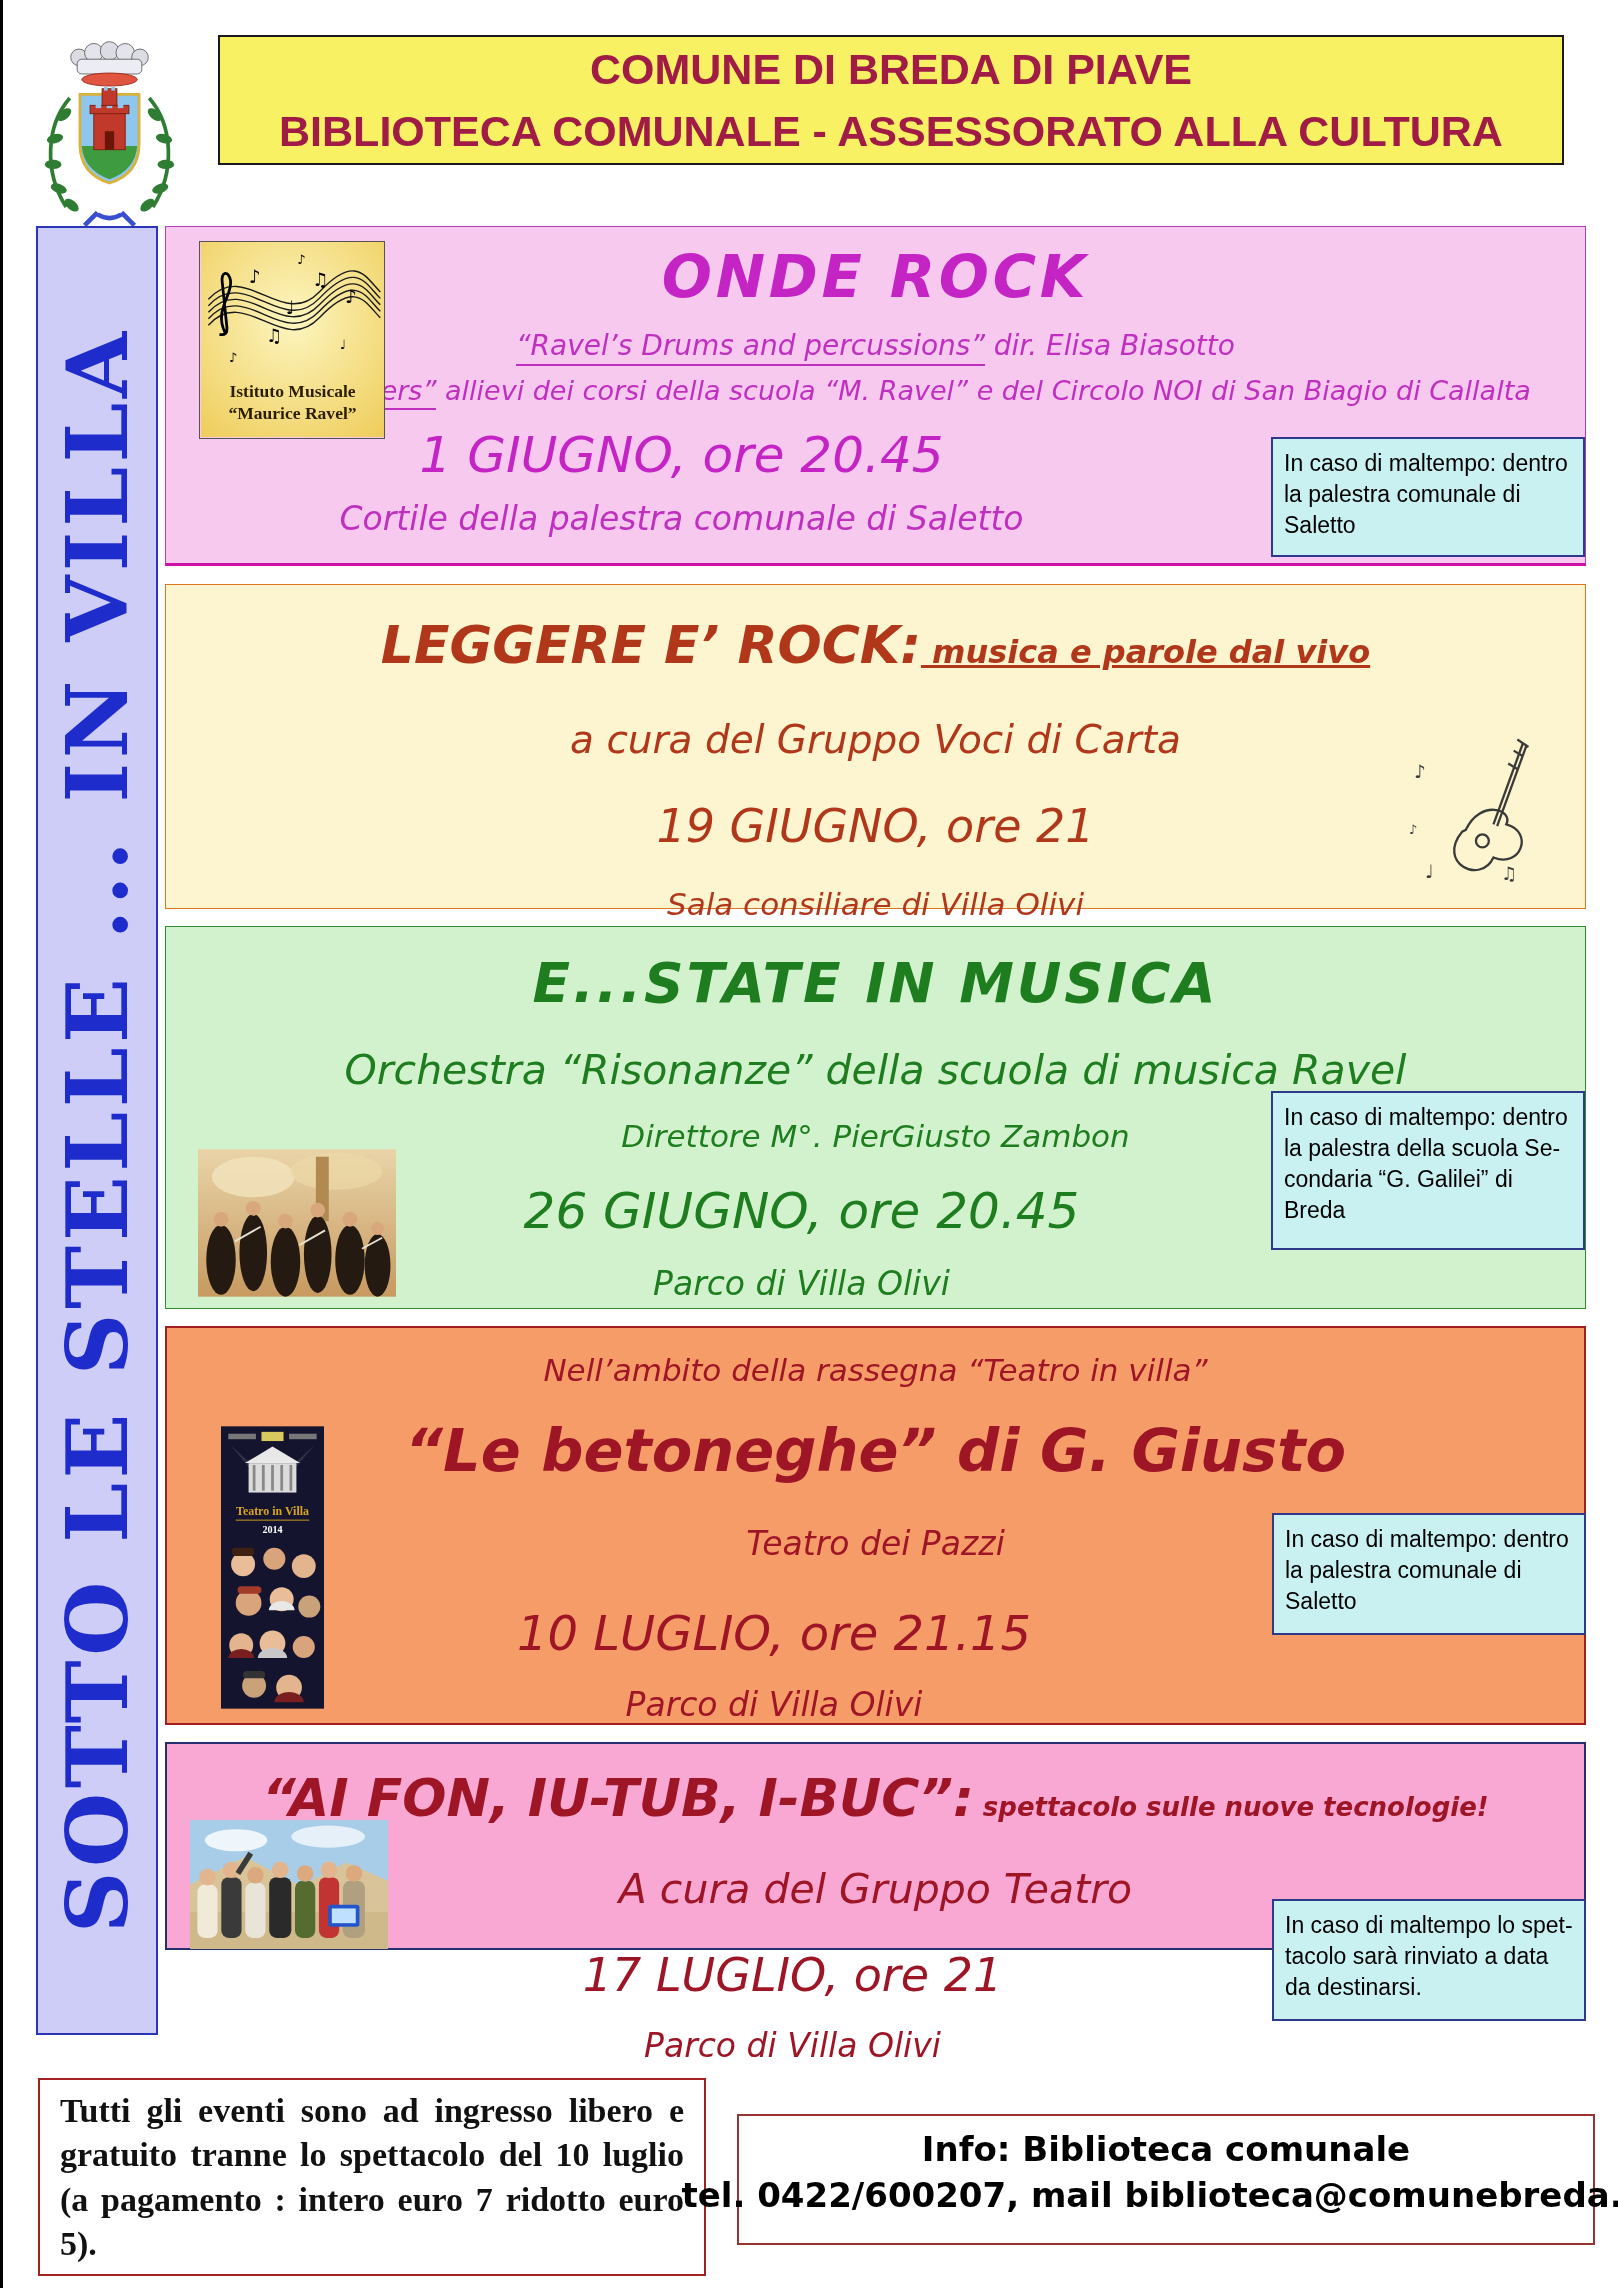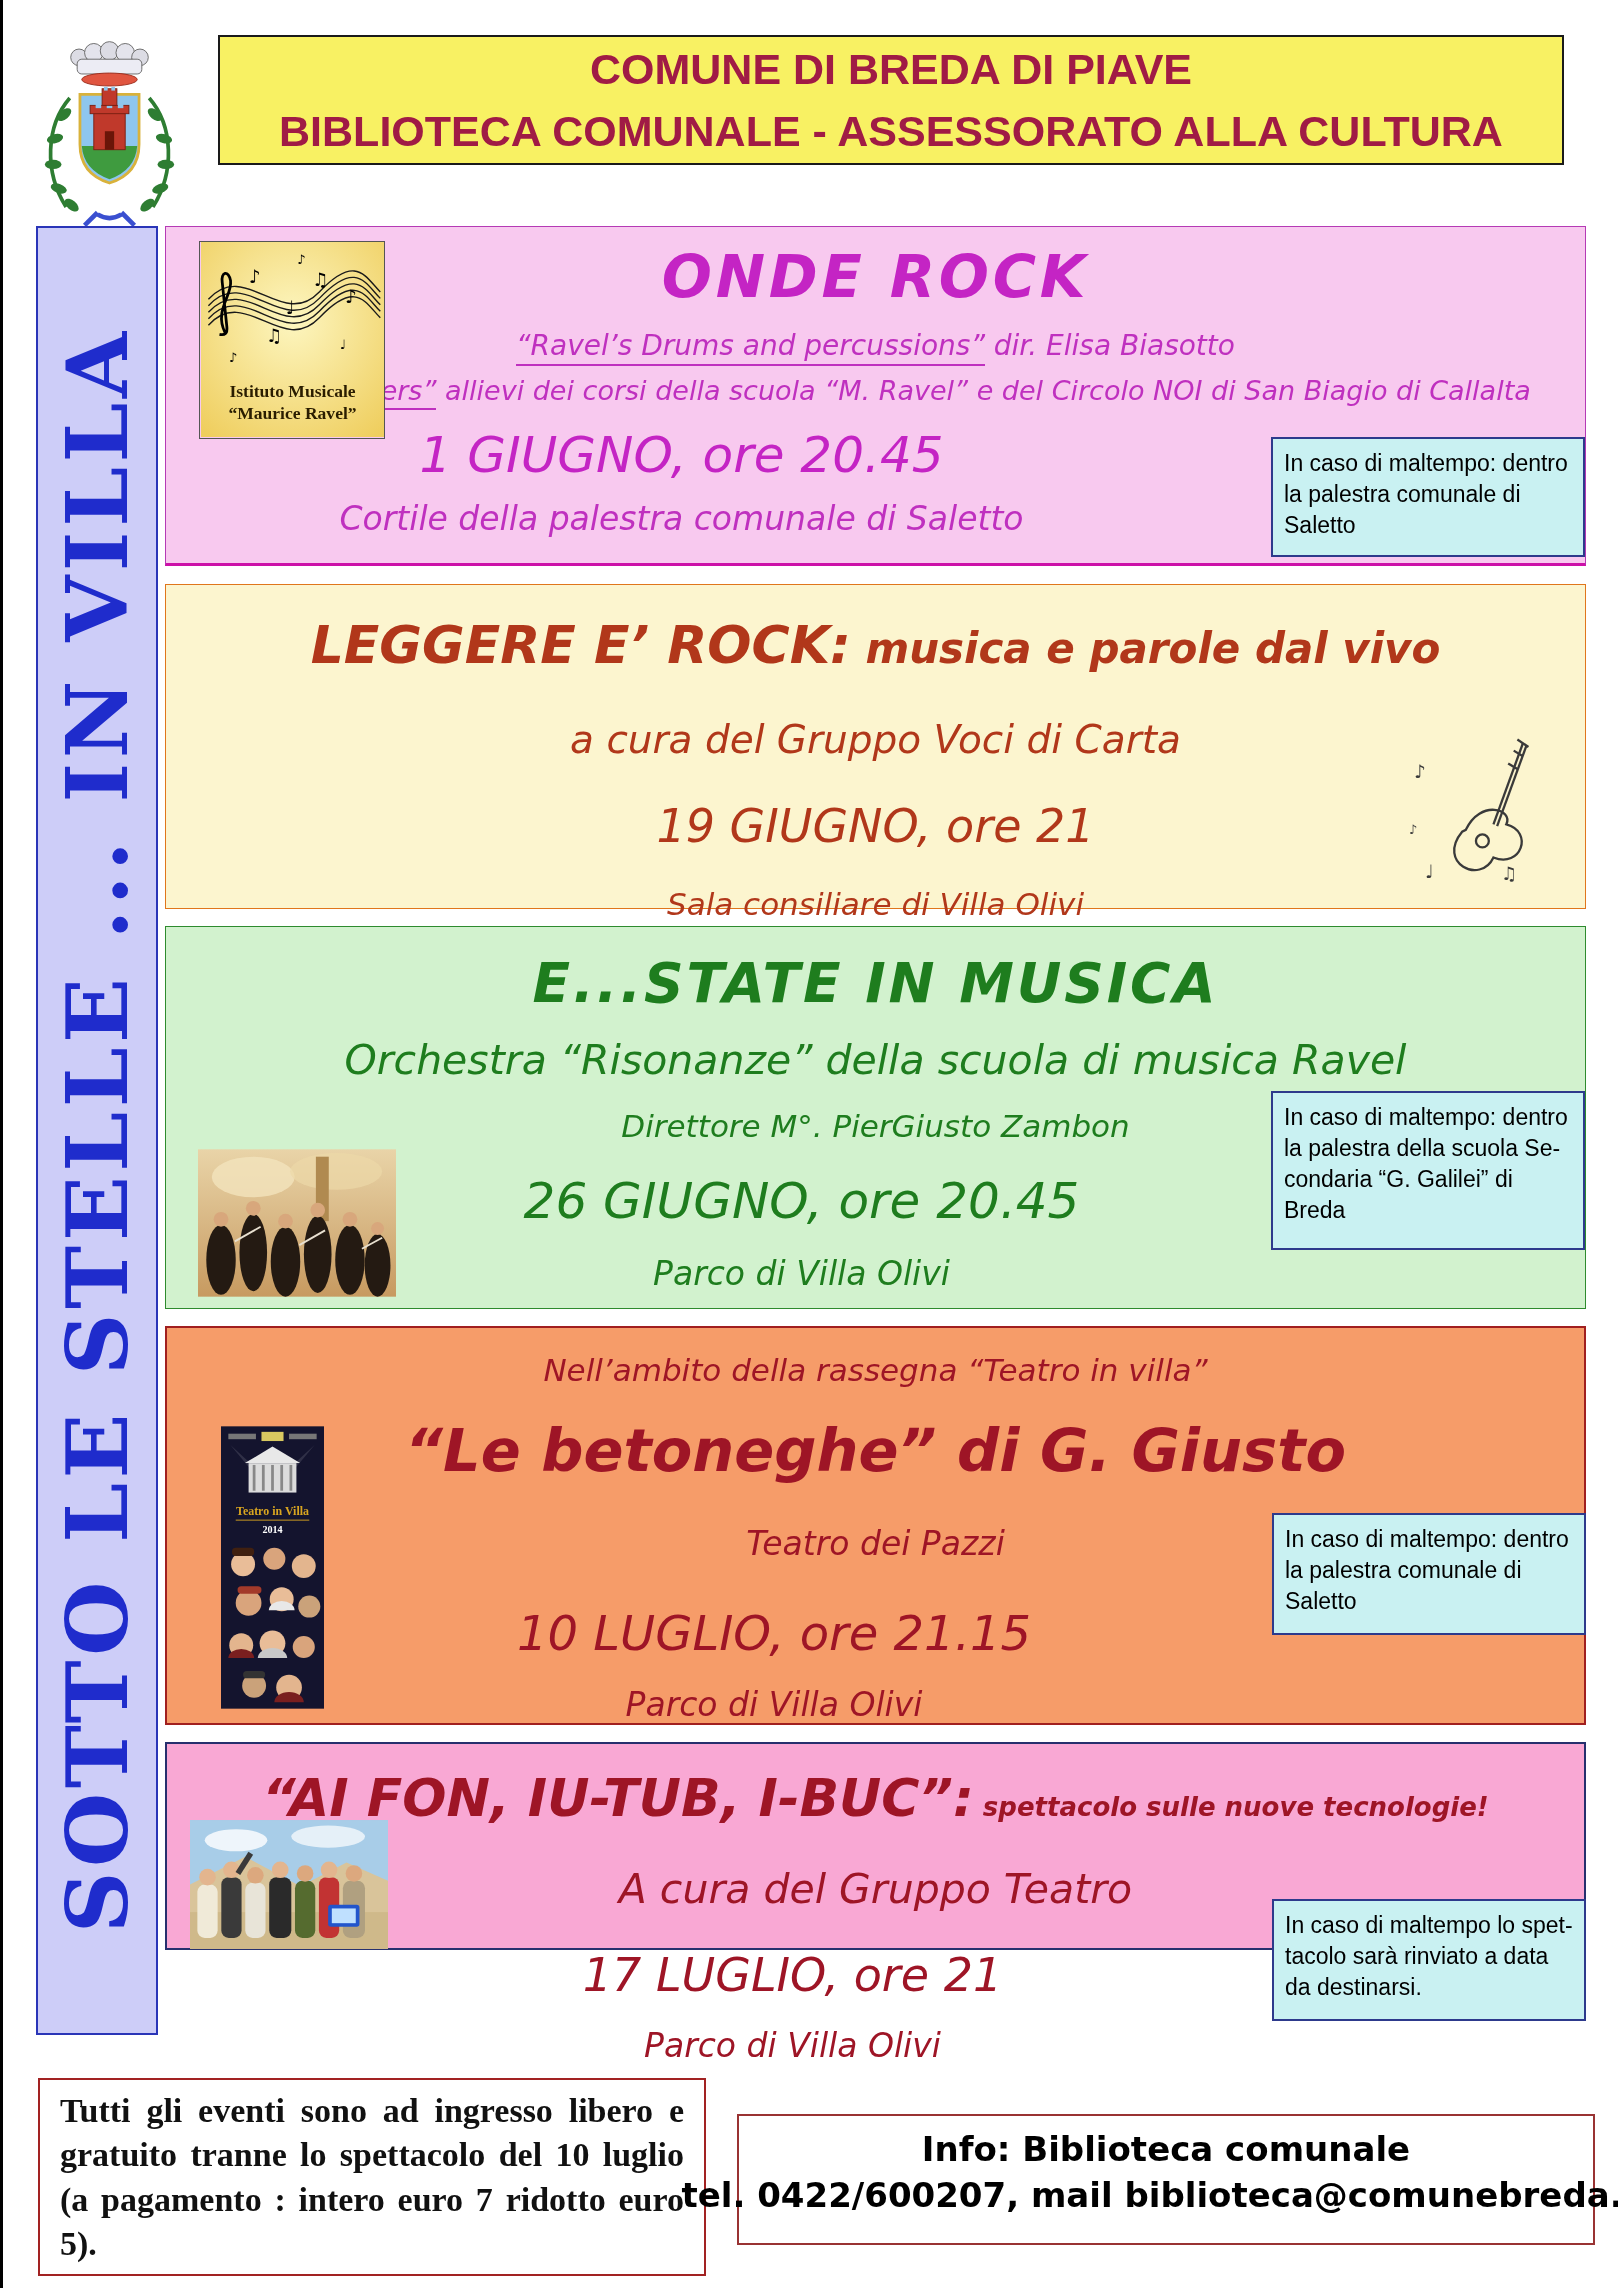--- a/index.html
+++ b/index.html
@@ -26,27 +26,27 @@
   .ev p,.ev h1,.ev h2{margin:0;}
   .u{border-bottom:2.8px solid currentColor;padding-bottom:1.8px;}
   .ev1{top:226px;height:340px;background:#f8c9ef;border:1.8px solid #b53ab5;border-bottom:3.7px solid #cc10a8;}
   .ev1 .title{margin-top:14.8px;font-size:59px;color:#c424c4;letter-spacing:3.7px;}
   .ev1 .sub{margin-top:18.5px;font-size:28px;color:#bf30bf;}
   .ev1 .sub2{margin-top:13px;font-size:27px;color:#bf30bf;white-space:nowrap;}
   .ev1 .date{margin-top:20px;font-size:50px;color:#c424c4;margin-right:388px;}
   .ev1 .venue{margin-top:15px;font-size:33px;color:#bf30bf;margin-right:388px;}
   .ev2{top:584px;height:325px;background:#fcf5cf;border:1.8px solid #e0761c;}
   .ev2 .title{margin-top:29.5px;font-size:52px;color:#b1371a;}
-  .ev2 .title .rest{font-size:42px;}
+  .ev2 .title .rest{font-size:32px;text-decoration:underline;}
   .ev2 .sub{margin-top:42px;font-size:39px;color:#b1371a;}
   .ev2 .date{margin-top:37px;font-size:46px;color:#b1371a;}
   .ev2 .venue{margin-top:33px;font-size:31px;color:#b1371a;}
   .ev3{top:926px;height:383px;background:#d2f2ce;border:1.8px solid #2e8b2e;}
   .ev3 .title{margin-top:24px;font-size:55px;color:#1e7d1e;letter-spacing:2.8px;}
-  .ev3 .sub{margin-top:21px;font-size:41px;color:#1e7d1e;}
+  .ev3 .sub{margin-top:31px;font-size:41px;color:#1e7d1e;}
   .ev3 .dir{margin-top:24px;font-size:31px;color:#1e7d1e;}
   .ev3 .date{margin-top:28px;font-size:50px;color:#1e7d1e;margin-left:240px;margin-right:388px;}
   .ev3 .venue{margin-top:24px;font-size:33px;color:#1e7d1e;margin-left:240px;margin-right:388px;}
   .ev4{top:1326px;height:399px;background:#f69c69;border:2.8px solid #a11f1f;}
   .ev4 .kicker{margin-top:24px;font-size:31px;color:#9e1526;}
   .ev4 .title{margin-top:28px;font-size:59px;color:#9e1526;}
   .ev4 .sub{margin-top:39px;font-size:33px;color:#9e1526;}
   .ev4 .date{margin-top:42px;font-size:48px;color:#9e1526;margin-left:185px;margin-right:388px;}
   .ev4 .venue{margin-top:24px;font-size:33px;color:#9e1526;margin-left:185px;margin-right:388px;}
   .ev5{top:1742px;height:208px;background:#f9a8d4;border:2.8px solid #27306e;}

